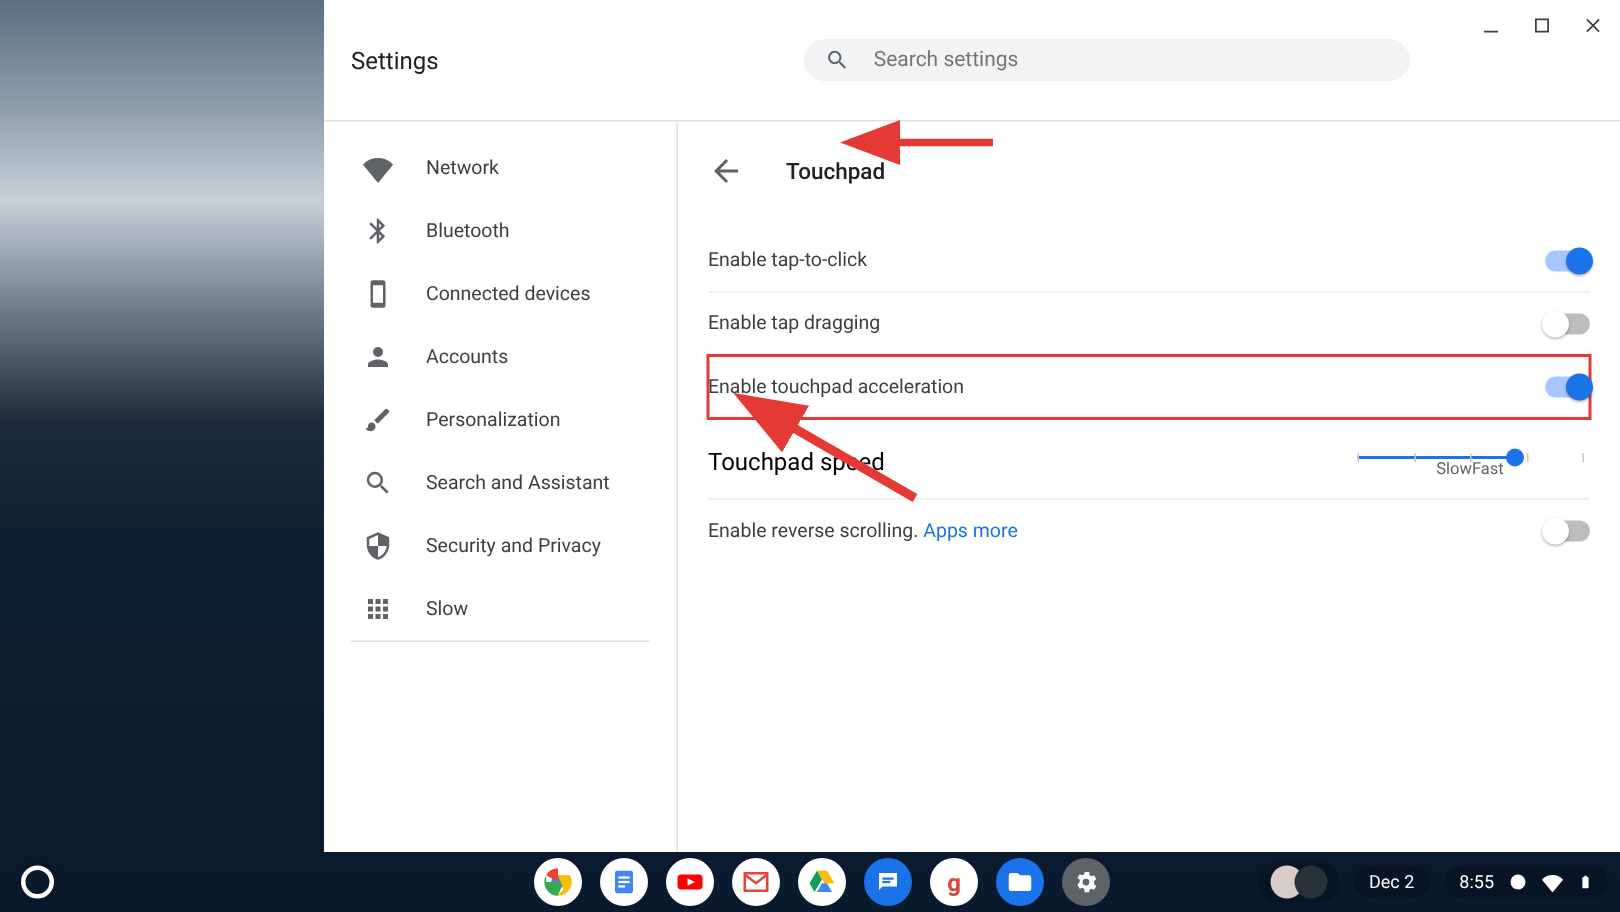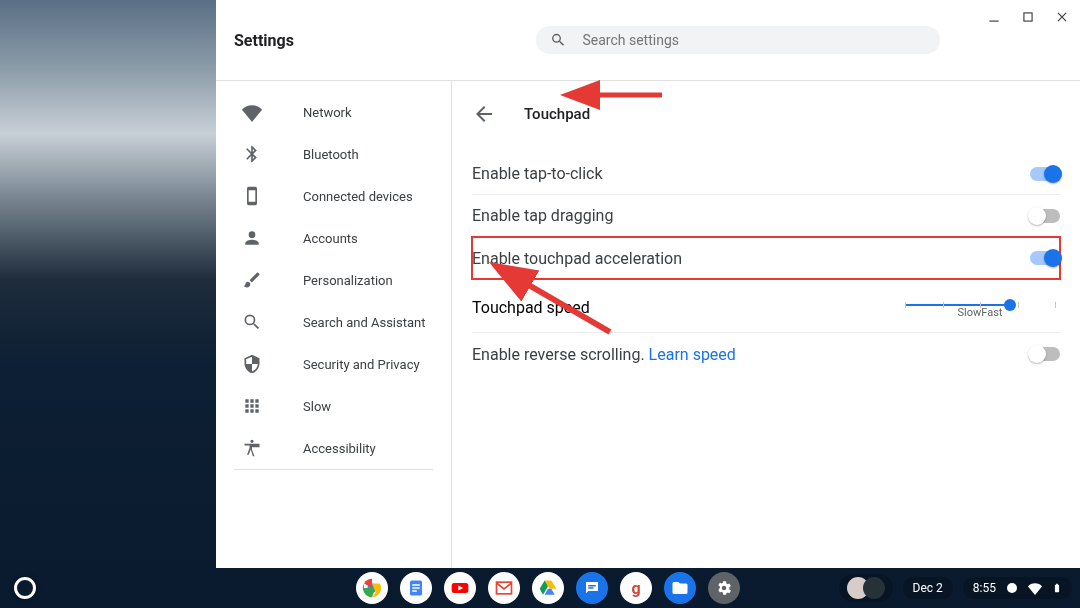--- a/index.html
+++ b/index.html
@@ -34,21 +34,21 @@
     color:#3c4043; font-size:14px; cursor:pointer;
   }
 
   
   .topbar {
     height: 81px; display:flex; align-items:center;
     padding-left: 18px;
     border-bottom: 1px solid #e0e0e0;
   }
   .topbar-title {
-    font-size: 16px; color:#202124; font-weight:700;
+    font-size: 16px; color:#202124; font-weight:400;
     width: 202px;
   }
   .searchbox {
     flex: 0 0 auto;
     margin-left: 100px;
     width: 404px; height: 28px;
     background: #f1f3f4;
     border-radius: 20px;
     display:flex; align-items:center;
     padding: 0 14px;
@@ -70,21 +70,20 @@
     position: relative;
   }
   .nav-item {
     height: 42px;
     display:flex; align-items:center;
     padding: 0 10px 0 18px;
     margin: 0 8px;
     border-radius: 21px;
     font-size: 13px; color:#3c4043;
     cursor:pointer;
-    gap:19px;
   }
   .nav-item .ico {
     width: 20px; height:20px; margin-right: 22px;
     display:flex; align-items:center; justify-content:center;
     fill:#5f6368;
   }
   .nav-item.active {
     background:#e8f0fe; color:#1a73e8;
   }
   .nav-item.active .ico { fill:#1a73e8; }
@@ -115,21 +114,21 @@
   .subhead .back {
     width:24px; height:24px; display:flex; align-items:center; justify-content:center;
     fill:#5f6368; cursor:pointer;
   }
   .subhead-title { font-size: 15px; color:#202124; font-weight:500; }
 
   .row {
     height: 42px;
     display:flex; align-items:center; justify-content:space-between;
     border-bottom: 1px solid #ececec;
-    font-size: 16px; color:#3c4043;
+    font-size: 13px; color:#3c4043;
   }
   .row.noborder { border-bottom: none; }
   .row .label a { color:#1a73e8; text-decoration:none; }
 
   .row.highlight {
     outline: 2px solid #e53935;
     outline-offset: -1px;
     border-bottom: none;
   }
 
@@ -316,28 +315,20 @@
           </span>
         <span>Security and Privacy</span>
       </div>
       <div class="nav-item">
         <span class="ico">
             <svg viewBox="0 0 24 24">
               <path d="M4 4h4v4H4V4zm6 0h4v4h-4V4zm6 0h4v4h-4V4zM4 10h4v4H4v-4zm6 0h4v4h-4v-4zm6 0h4v4h-4v-4zM4 16h4v4H4v-4zm6 0h4v4h-4v-4zm6 0h4v4h-4v-4z"></path>
             </svg>
           </span>
         <span>Slow</span>
-      </div>
-      <div class="nav-item">
-        <span class="ico">
-            <svg viewBox="0 0 24 24">
-              <path d="M12 2a2 2 0 11-2 2 2 2 0 012-2zm9 5H3v2h6v3l-3 8h2l2.5-6.5L13 22h2l-3-8v-3h9V7z"></path>
-            </svg>
-          </span>
-        <span>Accessibility</span>
       </div>
 
       <div class="adv-divider"></div>
     </div>
 
     <div class="main">
 
       <div class="subhead">
         <span class="back">
           <svg viewBox="0 0 24 24">
@@ -378,21 +369,21 @@
             <div class="slider-labels">
               <span>Slow</span>
               <span>Fast</span>
             </div>
           </div>
         </div>
       </div>
 
       <div class="row noborder">
         <span class="label">
-          <span>Enable reverse scrolling. </span><a href="#">Learn speed</a>
+          <span>Enable reverse scrolling. </span><a href="#">Apps more</a>
         </span>
         <span class="toggle off"></span>
       </div>
 
       <div class="arrow" style="left:130px; top:4px;">
         <svg width="90" height="20">
             <defs>
               <marker id="ah1" markerWidth="10" markerHeight="10" refX="2" refY="3" orient="auto">
                 <path d="M0,0 L0,6 L8,3 z" fill="#e53935"></path>
               </marker>

